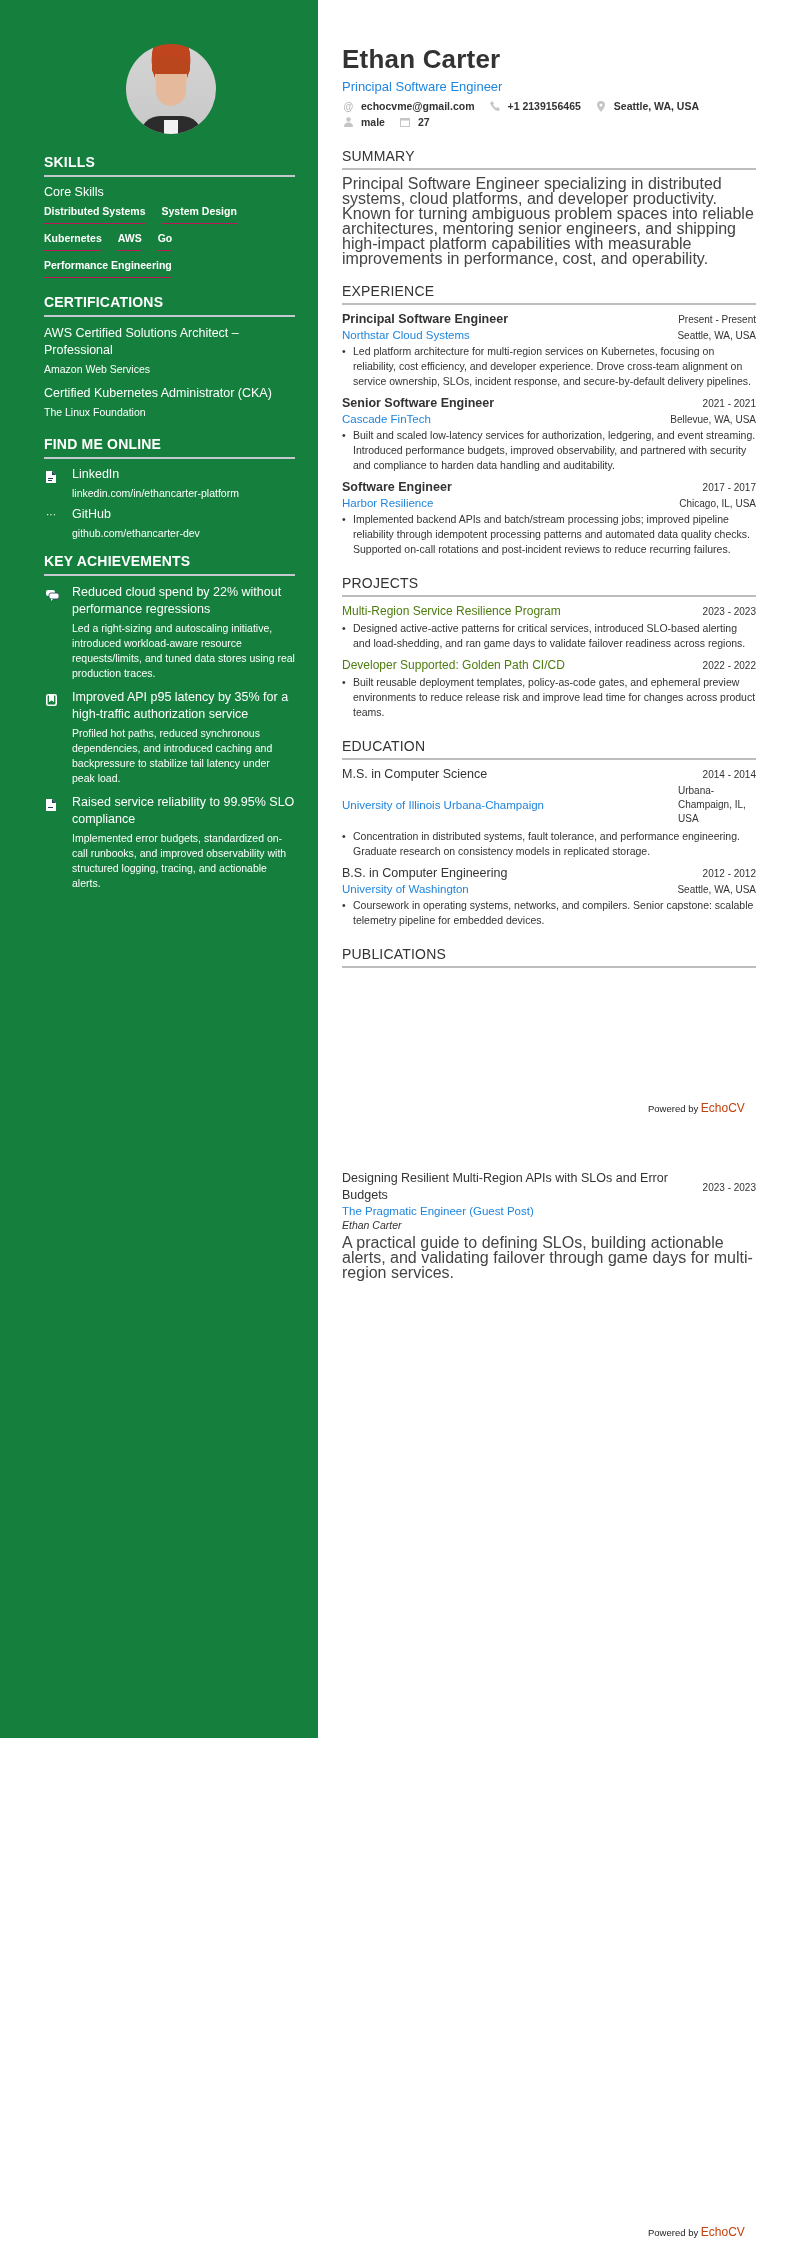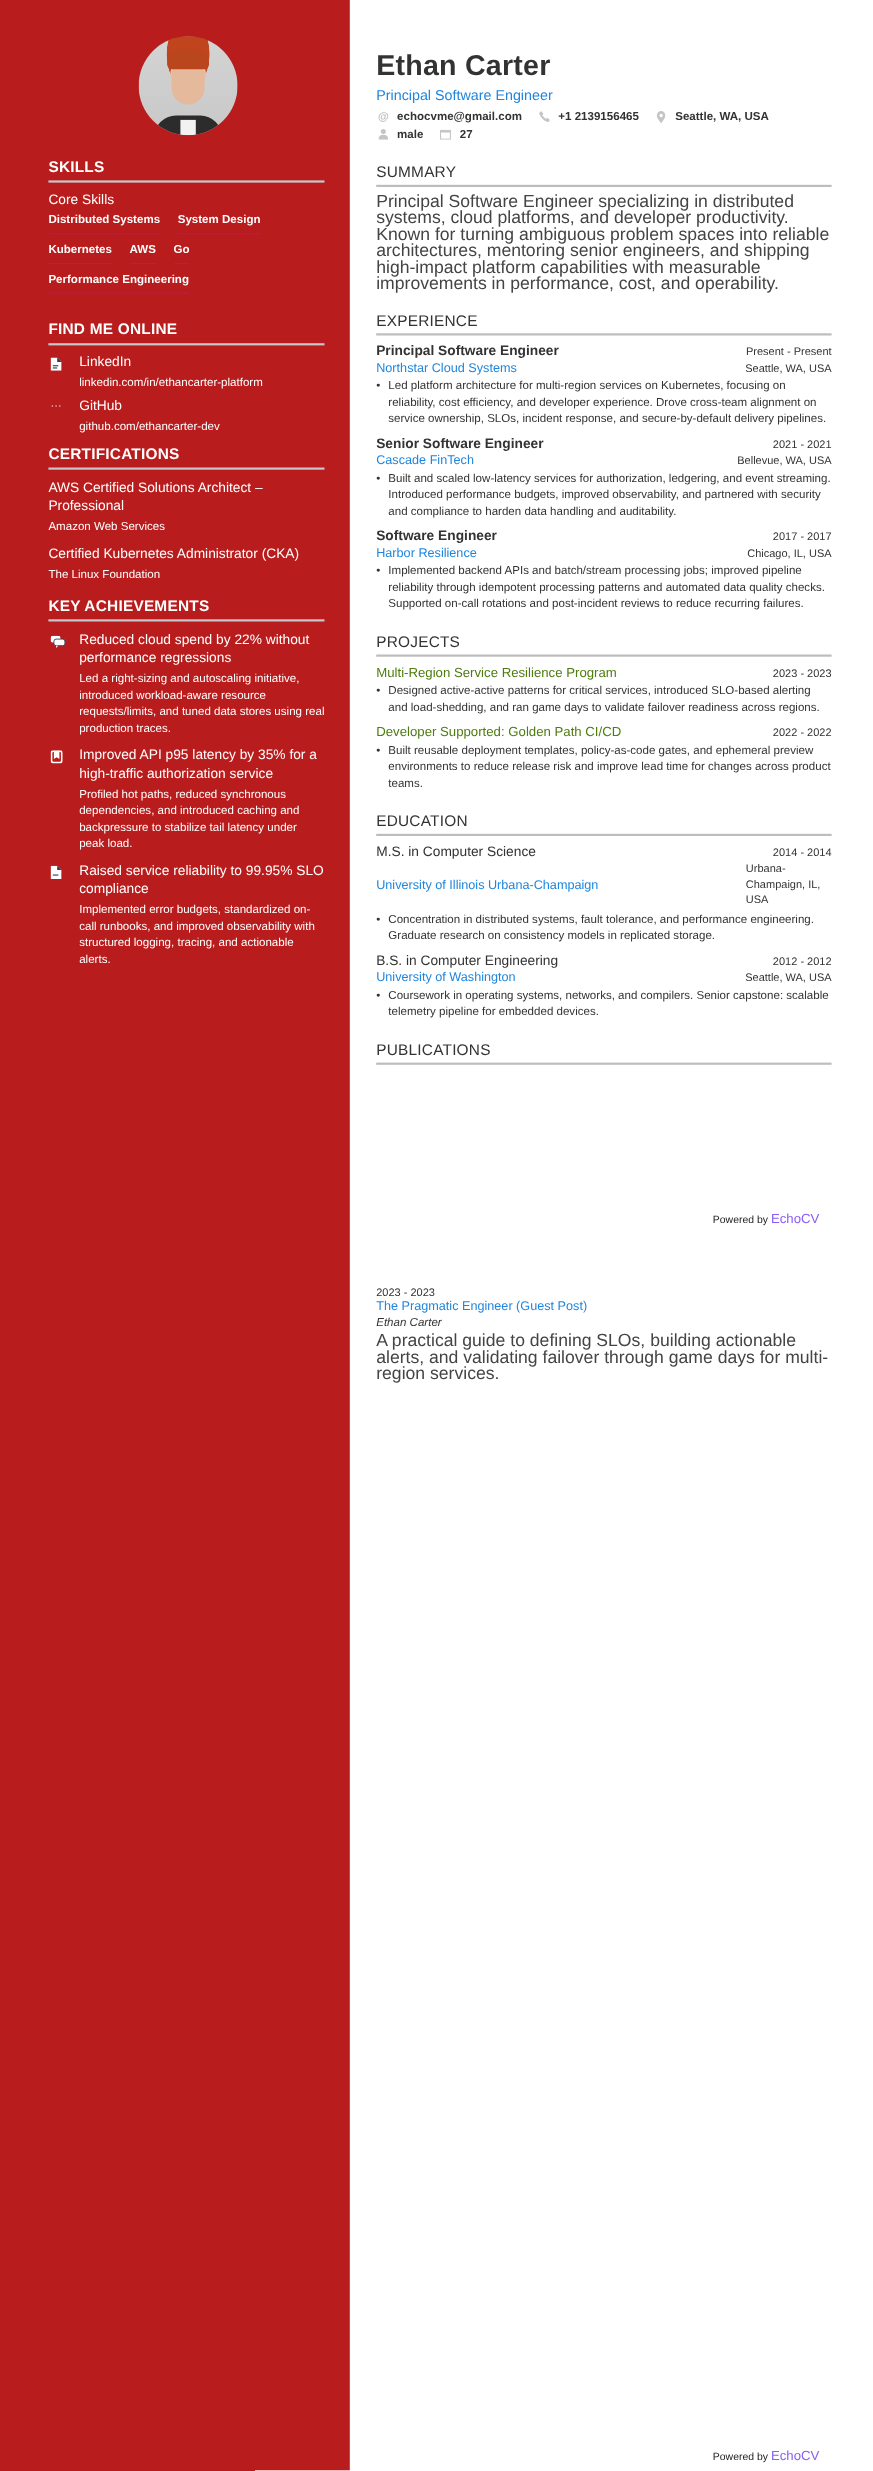--- a/index.html
+++ b/index.html
@@ -1,19 +1,19 @@
 <!DOCTYPE html>
 <html><head>
 <meta charset="utf-8">
 <style>
   * { box-sizing: border-box; margin: 0; padding: 0; }
   html, body { width: 794px; height: 2246px; background: #ffffff; }
   body { position: relative; font-family: "Liberation Sans", "DejaVu Sans", sans-serif; color: #333; overflow: hidden; }
 
-  .sidebar { position: absolute; left: 0; top: 0; width: 318px; height: 2246px; background: #b91c1c; color: #ffffff; padding: 33px 23px 0 44px; }
+  .sidebar { position: absolute; left: 0; top: 0; width: 318px; height: 1738px; background: #15803d; color: #ffffff; padding: 44px 23px 0 44px; }
   .avatar { width: 90px; height: 90px; border-radius: 50%; margin: 0 auto 0 82px; background: radial-gradient(circle at 50% 38%, #e8c2a8 0 22%, transparent 23%), radial-gradient(ellipse at 50% 18%, #c0451e 0 30%, transparent 31%), linear-gradient(#d4d4d4, #c8c8c8); position: relative; overflow: hidden; }
   .avatar .suit { position: absolute; left: 14px; right: 14px; bottom: -6px; height: 24px; background: #2c2c2c; border-radius: 20px 20px 0 0; }
   .avatar .shirt { position: absolute; left: 38px; width: 14px; bottom: 0; height: 14px; background: #f2f2f2; }
   .avatar .face { position: absolute; left: 30px; top: 22px; width: 30px; height: 40px; border-radius: 14px 14px 16px 16px; background: #e4b99c; }
   .avatar .hair { position: absolute; left: 26px; top: 12px; width: 38px; height: 18px; border-radius: 18px 18px 6px 6px; background: #b9461d; }
 
   .s-title { font-size: 14px; font-weight: 600; letter-spacing: 0.2px; margin-top: 20px; padding-bottom: 5px; border-bottom: 2px solid #c4c8cf; }
   .s-title.first { margin-top: 20px; }
   .core-skills { font-size: 12.5px; margin-top: 8px; }
   .chips { display: flex; flex-wrap: wrap; margin-top: 4px; }
@@ -47,21 +47,21 @@
   .e-date { font-size: 10px; color: #333; white-space: nowrap; }
   .e-co { font-size: 11.5px; color: #1f85dd; margin-top: 3px; }
   .e-loc { font-size: 10px; color: #333; }
   .bullet { display: flex; font-size: 10.5px; line-height: 15px; color: #333; margin-top: 3px; }
   .bullet .dot { width: 11px; flex: none; }
   .p-name { font-size: 12px; color: #4d7c0f; text-align: center; }
   .edu-degree { font-size: 12.5px; color: #333; }
   .edu-loc { font-size: 10px; color: #333; width: 78px; line-height: 14px; }
 
   .powered { position: absolute; font-size: 9.5px; color: #222; }
-  .powered .brand { font-size: 12px; color: #8b5cf6; }
+  .powered .brand { font-size: 12px; color: #c2410c; }
 
   .pub { position: absolute; left: 342px; top: 1170px; width: 414px; }
   .pub-title { font-size: 12.5px; color: #333; line-height: 17px; width: 330px; }
   .pub-author { font-size: 10.5px; font-style: italic; color: #333; margin-top: 2px; }
 </style>
 </head>
 <body>
 
 <aside class="sidebar">
   <div class="avatar">
@@ -78,20 +78,28 @@
       <span class="chip">Distributed Systems</span>
       <span class="chip">System Design</span>
       <span class="chip">Kubernetes</span>
       <span class="chip">AWS</span>
       <span class="chip">Go</span>
       <span class="chip">Performance Engineering</span>
     </div>
   </section>
 
   <section>
+    <div class="s-title" style="margin-top:10px">CERTIFICATIONS</div>
+    <div class="cert-name">AWS Certified Solutions Architect – Professional</div>
+    <div class="cert-org">Amazon Web Services</div>
+    <div class="cert-name" style="margin-top:10px">Certified Kubernetes Administrator (CKA)</div>
+    <div class="cert-org">The Linux Foundation</div>
+  </section>
+
+  <section>
     <div class="s-title" style="margin-top:18px">FIND ME ONLINE</div>
     <div class="link-row">
       <span class="link-icon">
         <svg width="10" height="12" viewBox="0 0 10 12">
             <path d="M0 0h6l4 4v8H0z" fill="#fff"></path>
             <path d="M6 0v4h4" fill="#233d5b"></path>
             <rect x="2" y="7" width="5" height="1" fill="#233d5b"></rect>
             <rect x="2" y="9" width="4" height="1" fill="#233d5b"></rect>
           </svg>
       </span>
@@ -103,28 +111,20 @@
     <div class="link-row">
       <span class="link-icon" style="font-size:10px;line-height:12px;">···</span>
       <div>
         <div class="link-name">GitHub</div>
         <div class="link-url">github.com/ethancarter-dev</div>
       </div>
     </div>
   </section>
 
   <section>
-    <div class="s-title" style="margin-top:10px">CERTIFICATIONS</div>
-    <div class="cert-name">AWS Certified Solutions Architect – Professional</div>
-    <div class="cert-org">Amazon Web Services</div>
-    <div class="cert-name" style="margin-top:10px">Certified Kubernetes Administrator (CKA)</div>
-    <div class="cert-org">The Linux Foundation</div>
-  </section>
-
-  <section>
     <div class="s-title" style="margin-top:14px">KEY ACHIEVEMENTS</div>
     <div class="ach-row">
       <span class="ach-icon">
         <svg width="13" height="11" viewBox="0 0 13 11">
             <rect x="0" y="0" width="9" height="6" rx="2" fill="#fff"></rect>
             <rect x="3" y="3" width="10" height="6" rx="2" fill="#fff" stroke="#233d5b" stroke-width="0.8"></rect>
             <path d="M5 9 L5 11 L7 9z" fill="#fff"></path>
           </svg>
       </span>
       <div>
@@ -320,20 +320,21 @@
   </section>
 </main>
 
 <div class="powered" style="left:648px; top:1101px;">
   <span>Powered by</span>
   <span class="brand">EchoCV</span>
 </div>
 
 <div class="pub">
   <div class="row" style="align-items:center;">
+    <span class="pub-title">Designing Resilient Multi-Region APIs with SLOs and Error Budgets</span>
     <span class="e-date">2023 - 2023</span>
   </div>
   <div class="e-co" style="margin-top:1px">The Pragmatic Engineer (Guest Post)</div>
   <div class="pub-author">Ethan Carter</div>
   <p class="summary" style="margin-top:4px">A practical guide to defining SLOs, building actionable alerts, and validating failover through game days for multi-region services.</p>
 </div>
 
 <div class="powered" style="left:648px; top:2225px;">
   <span>Powered by</span>
   <span class="brand">EchoCV</span>

